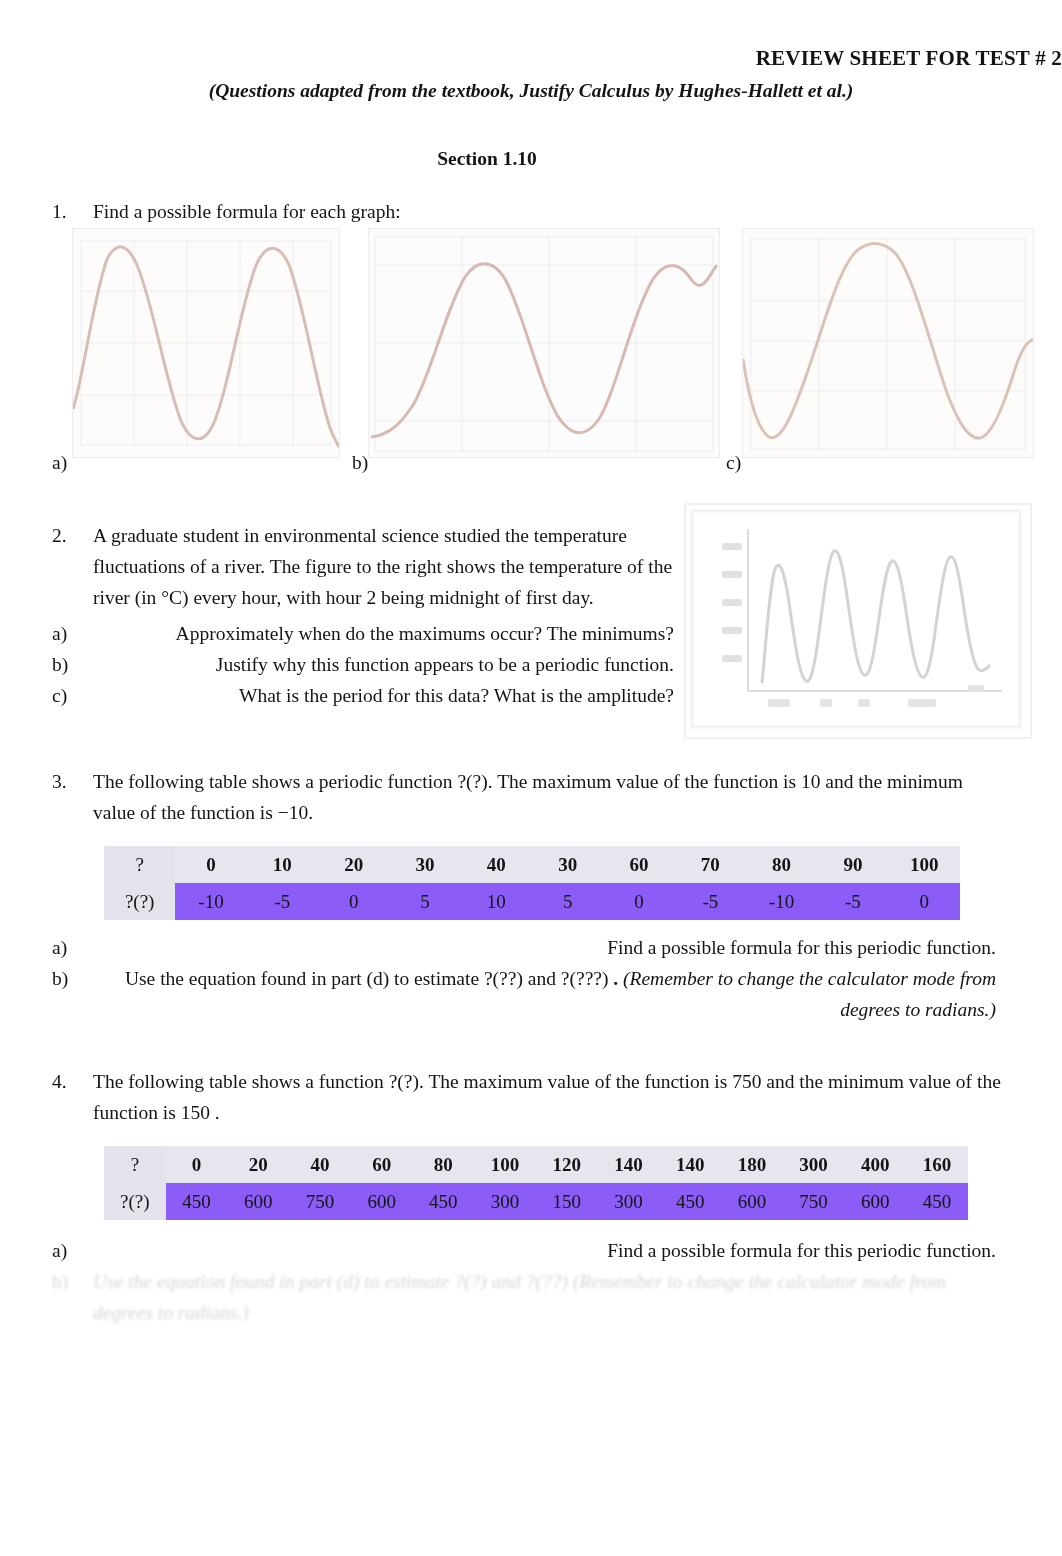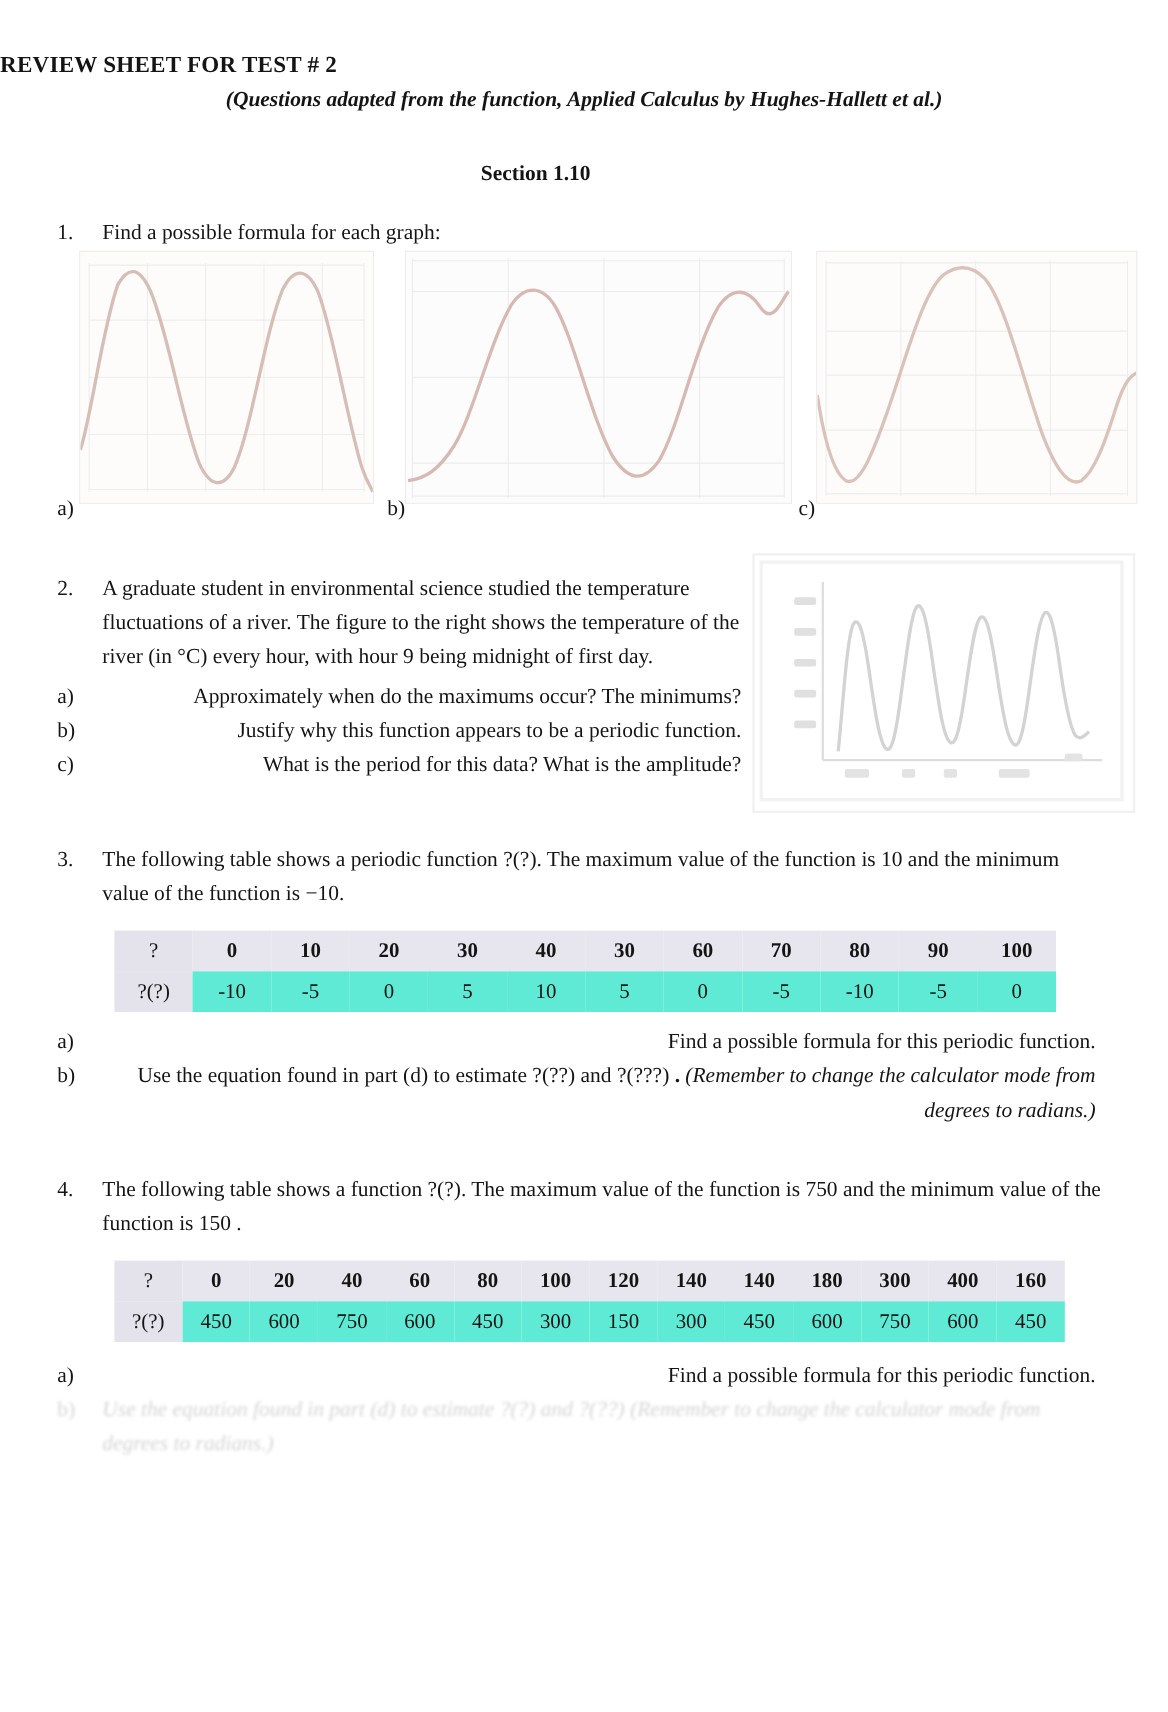--- a/index.html
+++ b/index.html
@@ -22,21 +22,21 @@
     width: 1062px;
     height: 1556px;
     background: #fff;
   }
 
   
   .doc-title {
     position: absolute;
     left: 0; top: 46px;
     width: 1062px;
-    text-align: left;
+    text-align: right;
     font-size: 21px;
     font-weight: bold;
     letter-spacing: .2px;
   }
   .doc-subtitle {
     position: absolute;
     left: 0; top: 80px;
     width: 1062px;
     text-align: center;
     font-size: 19.5px;
@@ -121,21 +121,21 @@
     padding: 0;
     height: 37px;
     vertical-align: middle;
     font-weight: normal;
   }
   table.datatable thead th {
     background: #e7e5ed;
     font-weight: bold;
   }
   table.datatable tbody td {
-    background: #5eead4;
+    background: #8b5cf6;
   }
   table.datatable tbody td.rowhead,
   table.datatable thead th.rowhead {
     background: #e4e2ea;
   }
   table.datatable thead th.rowhead { font-weight: normal; }
 
   
   .faded {
     position: absolute;
@@ -151,21 +151,21 @@
     width: 34px;
   }
   .faded .body { margin-left: 41px; display: block; }
 </style>
 </head>
 <body>
 
 <div class="page">
 
   <div class="doc-title">REVIEW SHEET FOR TEST # 2</div>
-  <div class="doc-subtitle">(Questions adapted from the function, Applied Calculus by Hughes-Hallett et al.)</div>
+  <div class="doc-subtitle">(Questions adapted from the textbook, Justify Calculus by Hughes-Hallett et al.)</div>
   <div class="section-title">Section 1.10</div>
 
   <div class="q" style="left:52px; top:196px; width:900px;">
     <span class="num">1.</span>
     <span class="body">Find a possible formula for each graph:</span>
   </div>
 
   <div class="graphbox" style="left:72px; top:228px; width:266px; height:228px;">
     <svg width="266" height="228" viewBox="0 0 266 228">
       <rect x="0" y="0" width="266" height="228" fill="#fdfcfb"></rect>
@@ -231,21 +231,21 @@
                C 252,200 262,172 272,140 C 280,116 286,112 290,110"></path>
     </svg>
   </div>
 
   <div class="fig-label" style="left:52px; top:452px;">a)</div>
   <div class="fig-label" style="left:352px; top:452px;">b)</div>
   <div class="fig-label" style="left:726px; top:452px;">c)</div>
 
   <div class="q" style="left:52px; top:520px; width:622px;">
     <span class="num">2.</span>
-    <span class="body">A graduate student in environmental science studied the temperature fluctuations of a river. The figure to the right shows the temperature of the river (in °C) every hour, with hour 9 being midnight of first day.</span>
+    <span class="body">A graduate student in environmental science studied the temperature fluctuations of a river. The figure to the right shows the temperature of the river (in °C) every hour, with hour 2 being midnight of first day.</span>
   </div>
 
   <div class="sub" style="left:52px; top:618px; width:622px;">
     <span class="lbl">a)</span>
     <span class="body">Approximately when do the maximums occur? The minimums?</span>
   </div>
   <div class="sub" style="left:52px; top:649px; width:622px;">
     <span class="lbl">b)</span>
     <span class="body">Justify why this function appears to be a periodic function.</span>
   </div>

